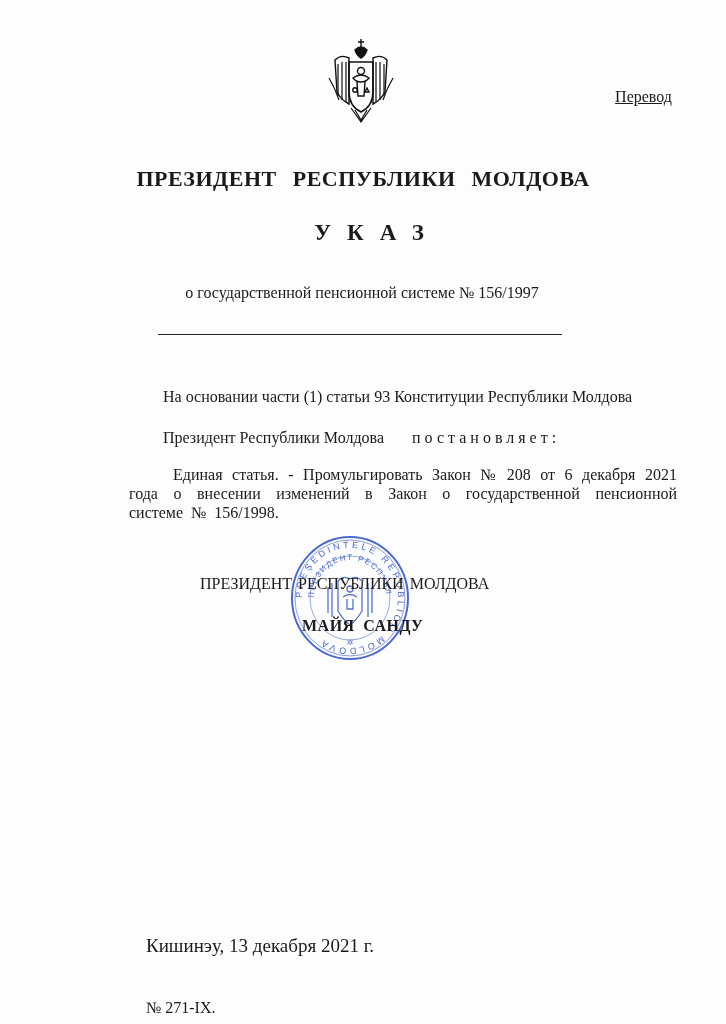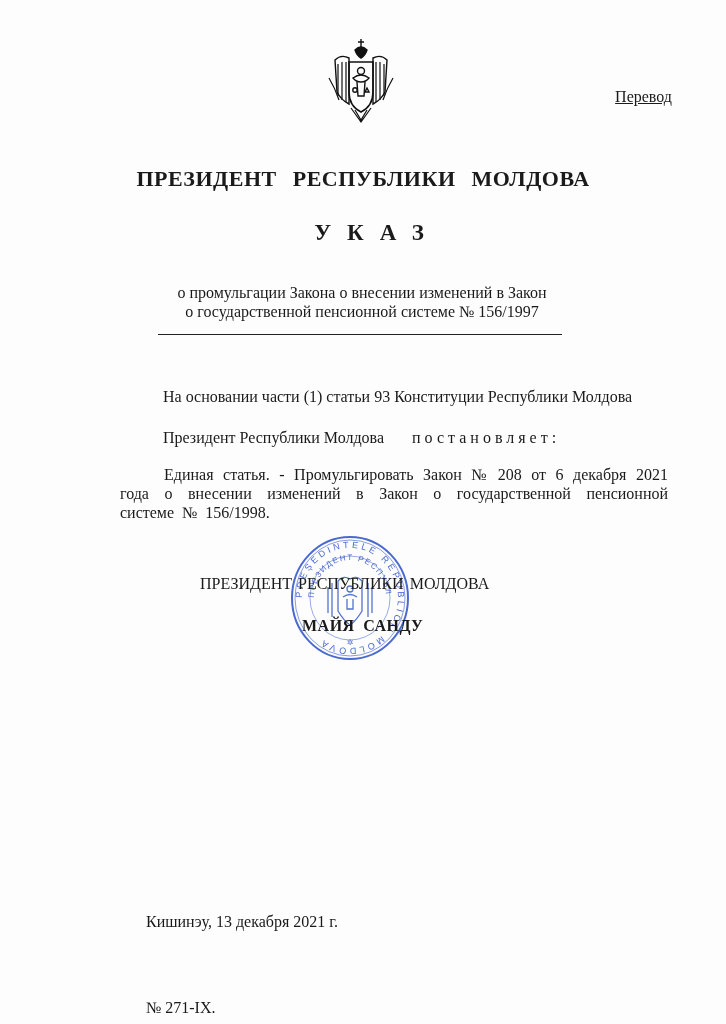--- a/index.html
+++ b/index.html
@@ -10,25 +10,25 @@
   .abs { position: absolute; }
   .emblem { left: 325px; top: 38px; width: 72px; height: 88px; }
   .translation { right: 54px; top: 88px; font-size: 16px; text-decoration: underline; }
   .president-title { left: 0; width: 726px; top: 166px; text-align: center; font-size: 22px; font-weight: bold; word-spacing: 10px; letter-spacing: 0.5px; }
   .decree-title { left: 0; width: 726px; top: 220px; text-align: center; font-size: 23px; font-weight: bold; letter-spacing: 16px; padding-left: 14px; }
   .subject { left: 150px; width: 424px; top: 283px; text-align: center; font-size: 16px; line-height: 19px; }
   .rule { left: 158px; top: 334px; width: 404px; height: 0; border-top: 1.5px solid #222; }
   .p1 { left: 163px; top: 388px; font-size: 16px; }
   .p2 { left: 163px; top: 429px; font-size: 16px; }
   .spaced { letter-spacing: 4px; margin-left: 20px; }
-  .article { left: 120px; width: 548px; top: 465px; font-size: 16px; line-height: 19px; text-align: justify; text-indent: 44px; word-spacing: 4px; }
+  .article { left: 129px; width: 548px; top: 465px; font-size: 16px; line-height: 19px; text-align: justify; text-indent: 44px; word-spacing: 4px; }
   .sig-title { left: 200px; top: 575px; font-size: 16px; word-spacing: 2px; }
   .sig-name { left: 302px; top: 617px; font-size: 16px; letter-spacing: 0.5px; word-spacing: 4px; font-weight: bold; }
   .seal { left: 288px; top: 533px; width: 124px; height: 130px; }
-  .city-date { left: 146px; top: 913px; font-size: 16px; }
+  .city-date { left: 146px; top: 935px; font-size: 19px; }
   .number { left: 146px; top: 955px; font-size: 16px; margin-top: 44px; }
 </style>
 </head>
 <body>
 
 <div class="abs emblem">
   <svg width="72" height="88" viewBox="0 0 72 88" fill="none" stroke="#111" stroke-width="1.4">
 
     <path d="M33 4 h6 M36 1 v8"></path>
     <path d="M30 12 q6 -6 12 0 q-2 6 -6 8 q-4 -2 -6 -8z" fill="#111"></path>
@@ -50,21 +50,20 @@
     <path d="M26 70 l10 14 l10 -14 M30 72 l6 10 l6 -10" stroke-width="1.2"></path>
   </svg>
 </div>
 
 <div class="abs translation">Перевод</div>
 
 <div class="abs president-title">ПРЕЗИДЕНТ РЕСПУБЛИКИ МОЛДОВА</div>
 <div class="abs decree-title">УКАЗ</div>
 
 <div class="abs subject">
-  <div>о промульгации Закона о внесении изменений в Закон</div>
   <div>о государственной пенсионной системе № 156/1997</div>
 </div>
 <div class="abs rule"></div>
 
 <div class="abs p1">На основании части (1) статьи 93 Конституции Республики Молдова</div>
 <div class="abs p2">
   <span>Президент Республики Молдова</span>
   &nbsp;<span class="spaced">постановляет:</span>
 </div>
 

